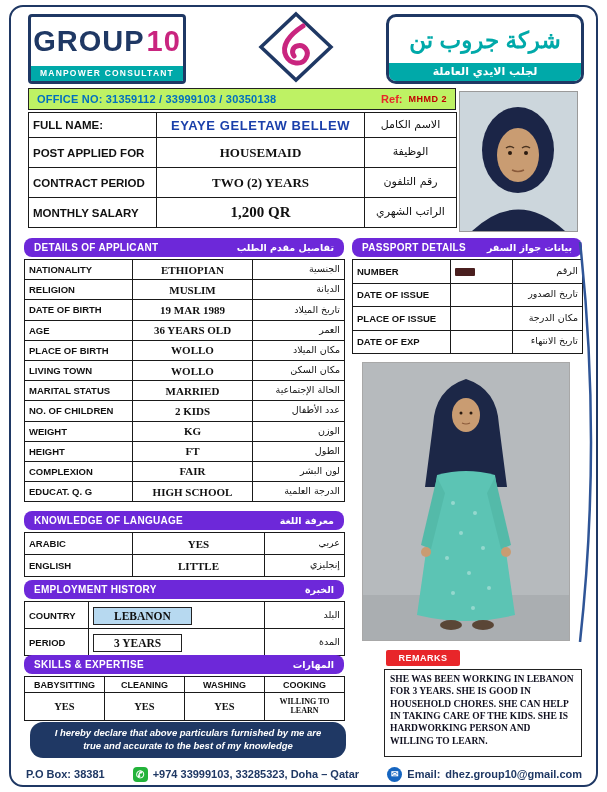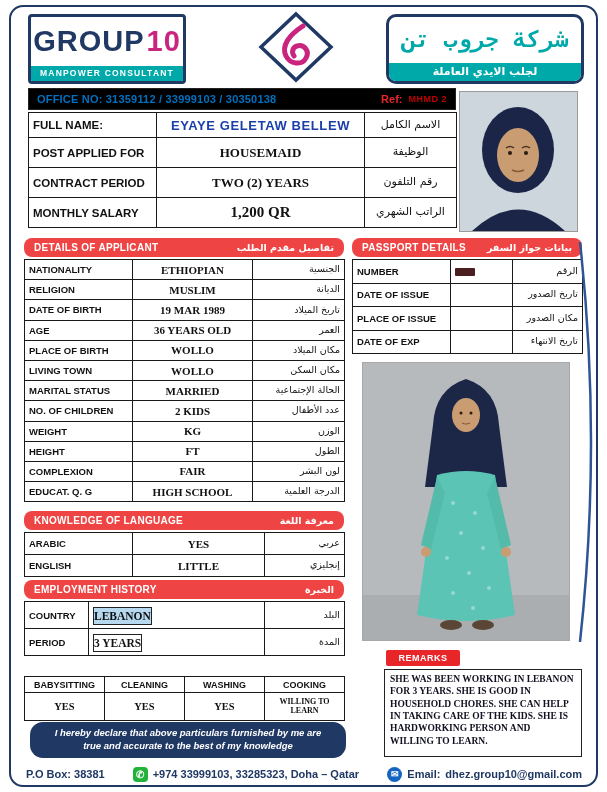--- a/index.html
+++ b/index.html
@@ -31,32 +31,32 @@
   }
   .diamond { left:256px; top:11px; width:80px; height:72px; }
   .company-box {
     left:386px; top:14px; width:192px; height:64px;
     border:3px solid #1f3864; border-radius:10px; overflow:hidden; background:#fff;
     display:flex; flex-direction:column;
   }
   .company-name {
     flex:1; display:flex; align-items:center; justify-content:center;
     color:#00a9a9; font-weight:bold; font-size:23px;
-    font-family:Liberation Mono, monospace; direction:rtl;
+    font-family:Liberation Sans, sans-serif; direction:rtl;
   }
   .company-strip {
     background:#00a9a9; color:#fff; font-size:11px; font-weight:bold;
     text-align:center; line-height:18px; font-family:"DejaVu Sans", sans-serif; direction:rtl;
   }
 
   
   .office-row {
     left:28px; top:88px; width:428px; height:22px;
     border:1.5px solid #222; display:flex; align-items:center; box-sizing:border-box;
-    padding:0 8px; background:#000000;
+    padding:0 8px; background:#bef264;
   }
   .office-num { color:#0070c0; font-weight:bold; font-size:11px; letter-spacing:.2px; }
   .ref-label { margin-left:auto; color:#e8262a; font-weight:bold; font-size:11px; }
   .ref-value { color:#c00000; font-weight:bold; font-size:9px; margin-left:6px; letter-spacing:.5px; }
 
   
   table.doc { border-collapse:collapse; table-layout:fixed; background:#fff; }
   table.doc td { border:1.3px solid #1a1a1a; padding:1px 4px; overflow:hidden; }
   .lbl { font-weight:bold; font-size:9.5px;margin-left:9px; }
   .val { font-weight:bold; font-family:"Liberation Serif", serif; text-align:center; font-size:11px; }
@@ -67,37 +67,37 @@
   .main-table td { height:27px; }
   .main-table tr:first-child td { height:22px; }
   .lbl-lg { font-weight:bold; font-size:11.5px; }
   .name-val { color:#1a3faa; font-weight:bold; font-size:13px; letter-spacing:.6px; text-align:center; }
   .val-lg { font-size:13px; }
   .val-xl { font-size:15px; }
   .ar-lg { font-size:11px; }
 
   
   .bar {
-    background:#ef4444; border-radius:8px; color:#fff; height:19px;
+    background:#6d28d9; border-radius:8px; color:#fff; height:19px;
     display:flex; align-items:center; justify-content:space-between;
     padding:0 10px; box-sizing:border-box;
   }
   .bar .en { font-size:10px; font-weight:bold; letter-spacing:.3px; }
   .bar .art { font-family:"DejaVu Sans", sans-serif; font-size:9.5px; font-weight:bold; direction:rtl; }
 
   .details-table { left:24px; top:259px; width:320px; }
   .details-table td { height:17.2px; }
 
   .language-table { left:24px; top:532px; width:320px; }
   .language-table td { height:19px; }
 
   .employment-table { left:24px; top:601px; width:320px; }
   .employment-table td { height:24px; }
   .inner-box {
-    display:inline-block; border:1.3px solid #222; padding:2px 0;
+    display:inline-block; border:1.3px solid #222; padding:2px 20px;
     font-family:"Liberation Serif", serif; font-weight:bold; font-size:11.5px; background:#fff;
   }
   .inner-box.hl { background:#b7d9f0; }
 
   .skills-table { left:24px; top:676px; width:320px; }
   .skills-table tr:first-child td { height:13px; }
   .skills-table tr:last-child td { height:25px; }
   .sk-h { font-weight:bold; font-size:9px; text-align:center; }
   .sk-v { font-weight:bold; font-family:"Liberation Serif", serif; text-align:center; font-size:10.5px; }
   .sk-small { font-size:8px; line-height:1.1; }
@@ -331,20 +331,24 @@
       <td class="ar">البلد</td>
     </tr>
     <tr>
       <td class="lbl">PERIOD</td>
       <td><span class="inner-box">3 YEARS</span></td>
       <td class="ar">المدة</td>
     </tr>
   </tbody>
     </table>
 
+  <div class="bar abs" style="left:24px; top:655px; width:320px;">
+    <span class="en">SKILLS &amp; EXPERTISE</span>
+    <span class="art">المهارات</span>
+  </div>
   <table class="doc skills-table abs">
     <colgroup>
         <col style="width:80px">
         <col style="width:80px">
         <col style="width:80px">
         <col style="width:80px">
       </colgroup>
     <tbody>
         <tr>
       <td class="sk-h">BABYSITTING</td>
@@ -380,21 +384,21 @@
       <td class="ar">الرقم</td>
     </tr>
     <tr>
       <td class="lbl">DATE OF ISSUE</td>
       <td></td>
       <td class="ar">تاريخ الصدور</td>
     </tr>
     <tr>
       <td class="lbl">PLACE OF ISSUE</td>
       <td></td>
-      <td class="ar">مكان الصدور</td>
+      <td class="ar">مكان الدرجة</td>
     </tr>
     <tr>
       <td class="lbl">DATE OF EXP</td>
       <td></td>
       <td class="ar">تاريخ الانتهاء</td>
     </tr>
   </tbody>
     </table>
 
   <svg class="fullbody abs" viewBox="0 0 206 277">

